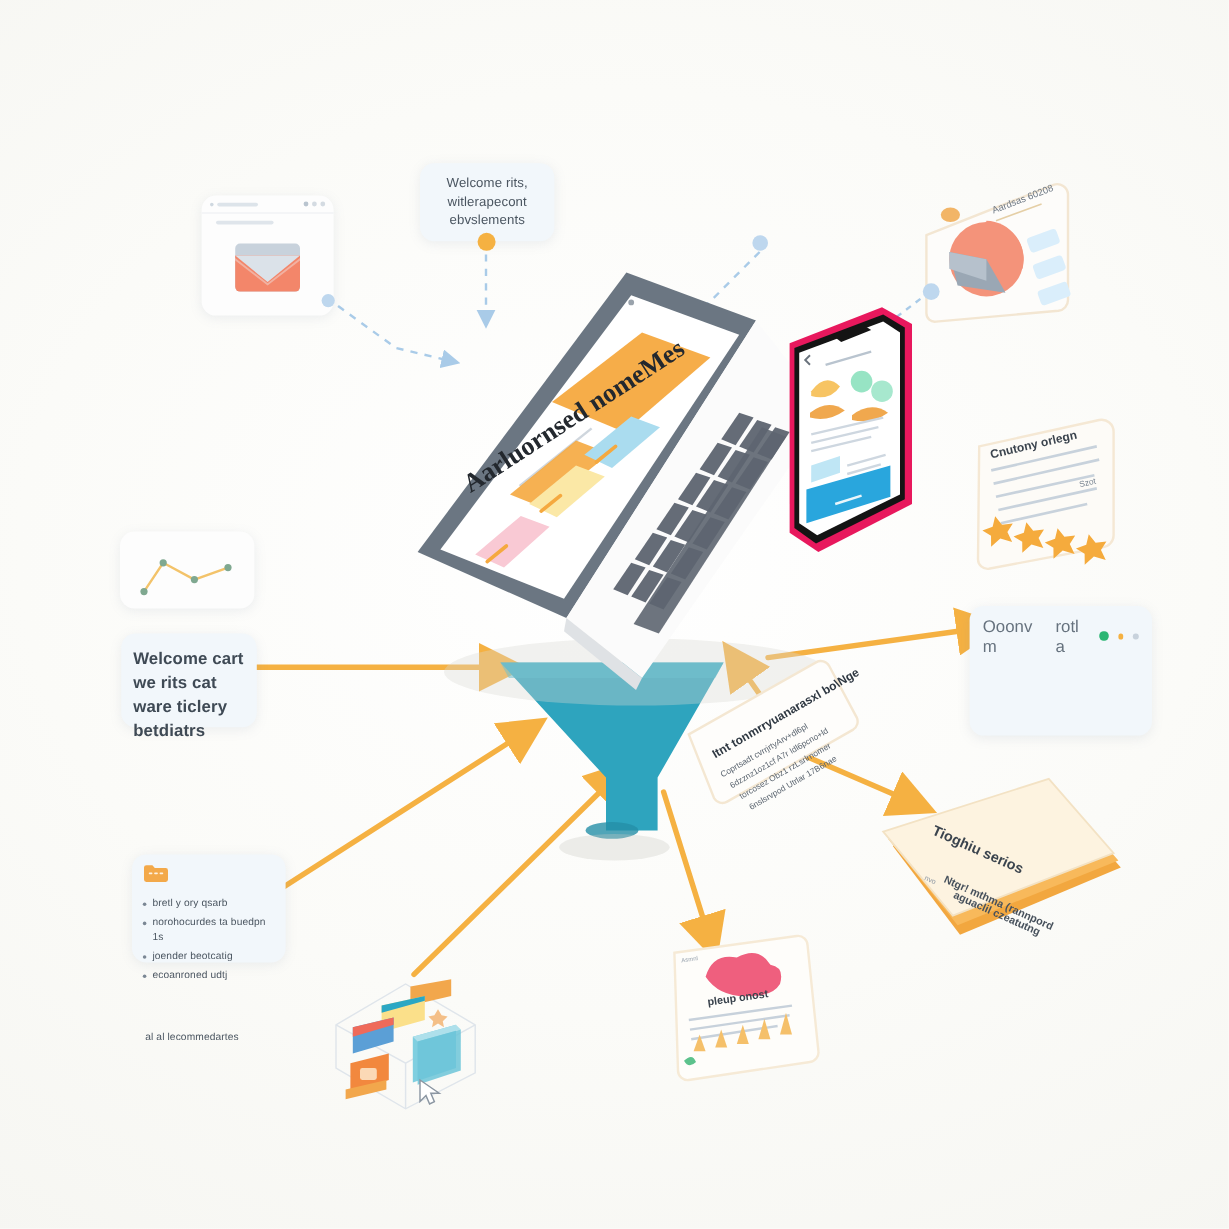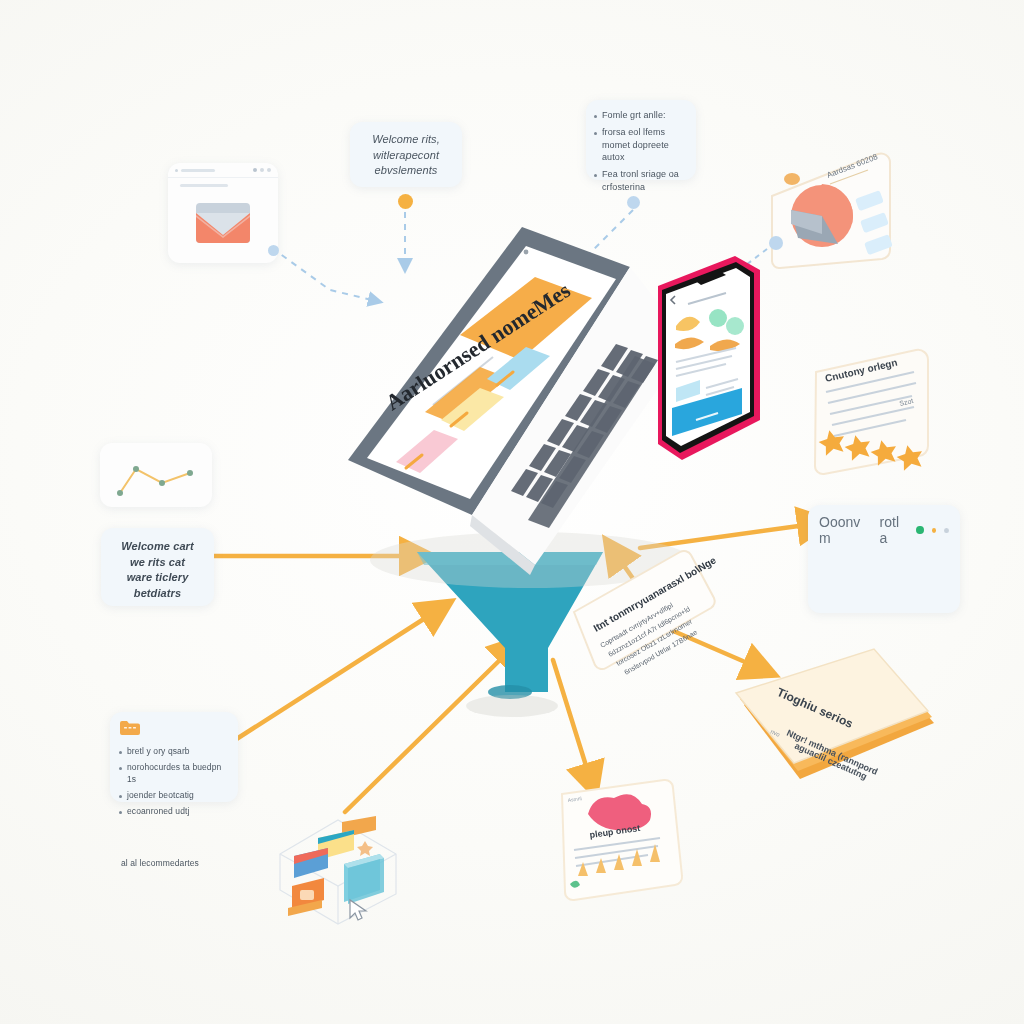--- a/index.html
+++ b/index.html
@@ -202,45 +202,29 @@
     </div>
     <svg viewBox="0 0 110 64" style="width:100%;height:64px;margin-top:4px;">
       <rect x="28" y="12" width="54" height="40" rx="4" fill="#c8d2dc"></rect>
       <path d="M28,22 L82,22 L82,48 a4,4 0 0 1 -4,4 L32,52 a4,4 0 0 1 -4,-4 Z" fill="#f3866a"></path>
       <path d="M28,22 L55,44 L82,22 Z" fill="#dbe2e9"></path>
       <path d="M28,24 L55,45 L82,24 L82,26 L55,47 L28,26 Z" fill="#f0f3f6" opacity=".4"></path>
     </svg>
   </div>
   <span class="dot" style="left:268px;top:245px;width:11px;height:11px;background:#bed7ee;"></span>
 
-  <div class="card" id="c-welcome-top" style="left:350px;top:122px;width:112px;height:65px;padding:10px 10px;font-style:italic;">
+  <div class="card" id="c-welcome-top" style="left:350px;top:136px;width:112px;height:65px;padding:10px 10px;">
     <div class="txt blurtxt" style="text-align:center;">
       <div>Welcome rits,</div>
       <div>witlerapecont</div>
       <div>ebvslements</div>
     </div>
   </div>
   <span class="dot" style="left:398px;top:194px;width:15px;height:15px;background:#f5b142;"></span>
 
-  <div class="card" id="c-check-top" style="left:586px;top:100px;width:110px;height:80px;padding:9px 8px;">
-    <div class="txt blurtxt" style="font-size:9px;">
-      <div class="bullet-row">
-          <span class="bullet-dot"></span>
-        <span>Fomle grt anlle:</span>
-        </div>
-      <div class="bullet-row">
-          <span class="bullet-dot"></span>
-        <span>frorsa eol lfems momet dopreete autox</span>
-        </div>
-      <div class="bullet-row">
-          <span class="bullet-dot"></span>
-        <span>Fea tronl sriage oa crfosterina</span>
-        </div>
-    </div>
-  </div>
   <span class="dot" style="left:627px;top:196px;width:13px;height:13px;background:#bed7ee;"></span>
 
   <svg class="abs" style="left:760px;top:138px;width:150px;height:145px;" viewBox="0 0 150 145">
     <path d="M12,58 L118,16 a9,9 0 0 1 12,8 L130,112 a9,9 0 0 1 -8,9 L20,130 a7,7 0 0 1 -8,-7 Z" fill="#fdfcfa" stroke="#f3e6d2" stroke-width="2"></path>
     <ellipse cx="32" cy="41" rx="8" ry="6" fill="#f0a84e" opacity=".85"></ellipse>
 
     <g>
       <path d="M62,78 L62,46 a32,32 0 0 1 30,40 Z" fill="#f4937a"></path>
       <path d="M62,78 a32,32 0 0 1 0,-32 L62,78 Z" fill="#f4937a"></path>
       <circle cx="62" cy="78" r="31" fill="#f4937a"></circle>
@@ -304,21 +288,21 @@
     <svg viewBox="0 0 112 64" style="width:100%;height:100%;">
       <polyline points="20,50 36,26 62,40 90,30" fill="none" stroke="#f3c36a" stroke-width="2"></polyline>
       <circle cx="20" cy="50" r="3" fill="#7fa890"></circle>
       <circle cx="36" cy="26" r="3" fill="#7fa890"></circle>
       <circle cx="62" cy="40" r="3" fill="#7fa890"></circle>
       <circle cx="90" cy="30" r="3" fill="#7fa890"></circle>
     </svg>
   </div>
 
   <div class="card" id="c-welcome-left" style="left:101px;top:528px;width:113px;height:78px;padding:11px 10px;">
-    <div class="txt blurtxt" style="text-align:center;font-size:11px;font-weight:600;color:#3f4a55;font-style:italic;">
+    <div class="txt blurtxt" style="text-align:left;font-size:14px;font-weight:600;color:#3f4a55;">
       <div>Welcome cart</div>
       <div>we rits cat</div>
       <div>ware ticlery</div>
       <div>betdiatrs</div>
     </div>
   </div>
 
   <div class="card" id="c-folder" style="left:110px;top:712px;width:128px;height:90px;padding:8px 9px;">
     <svg viewBox="0 0 22 16" style="width:22px;height:16px;">
       <path d="M1,3 a2,2 0 0 1 2,-2 L8,1 L10,3.4 L19,3.4 a2,2 0 0 1 2,2 L21,13 a2,2 0 0 1 -2,2 L3,15 a2,2 0 0 1 -2,-2 Z" fill="#f3a94a"></path>

